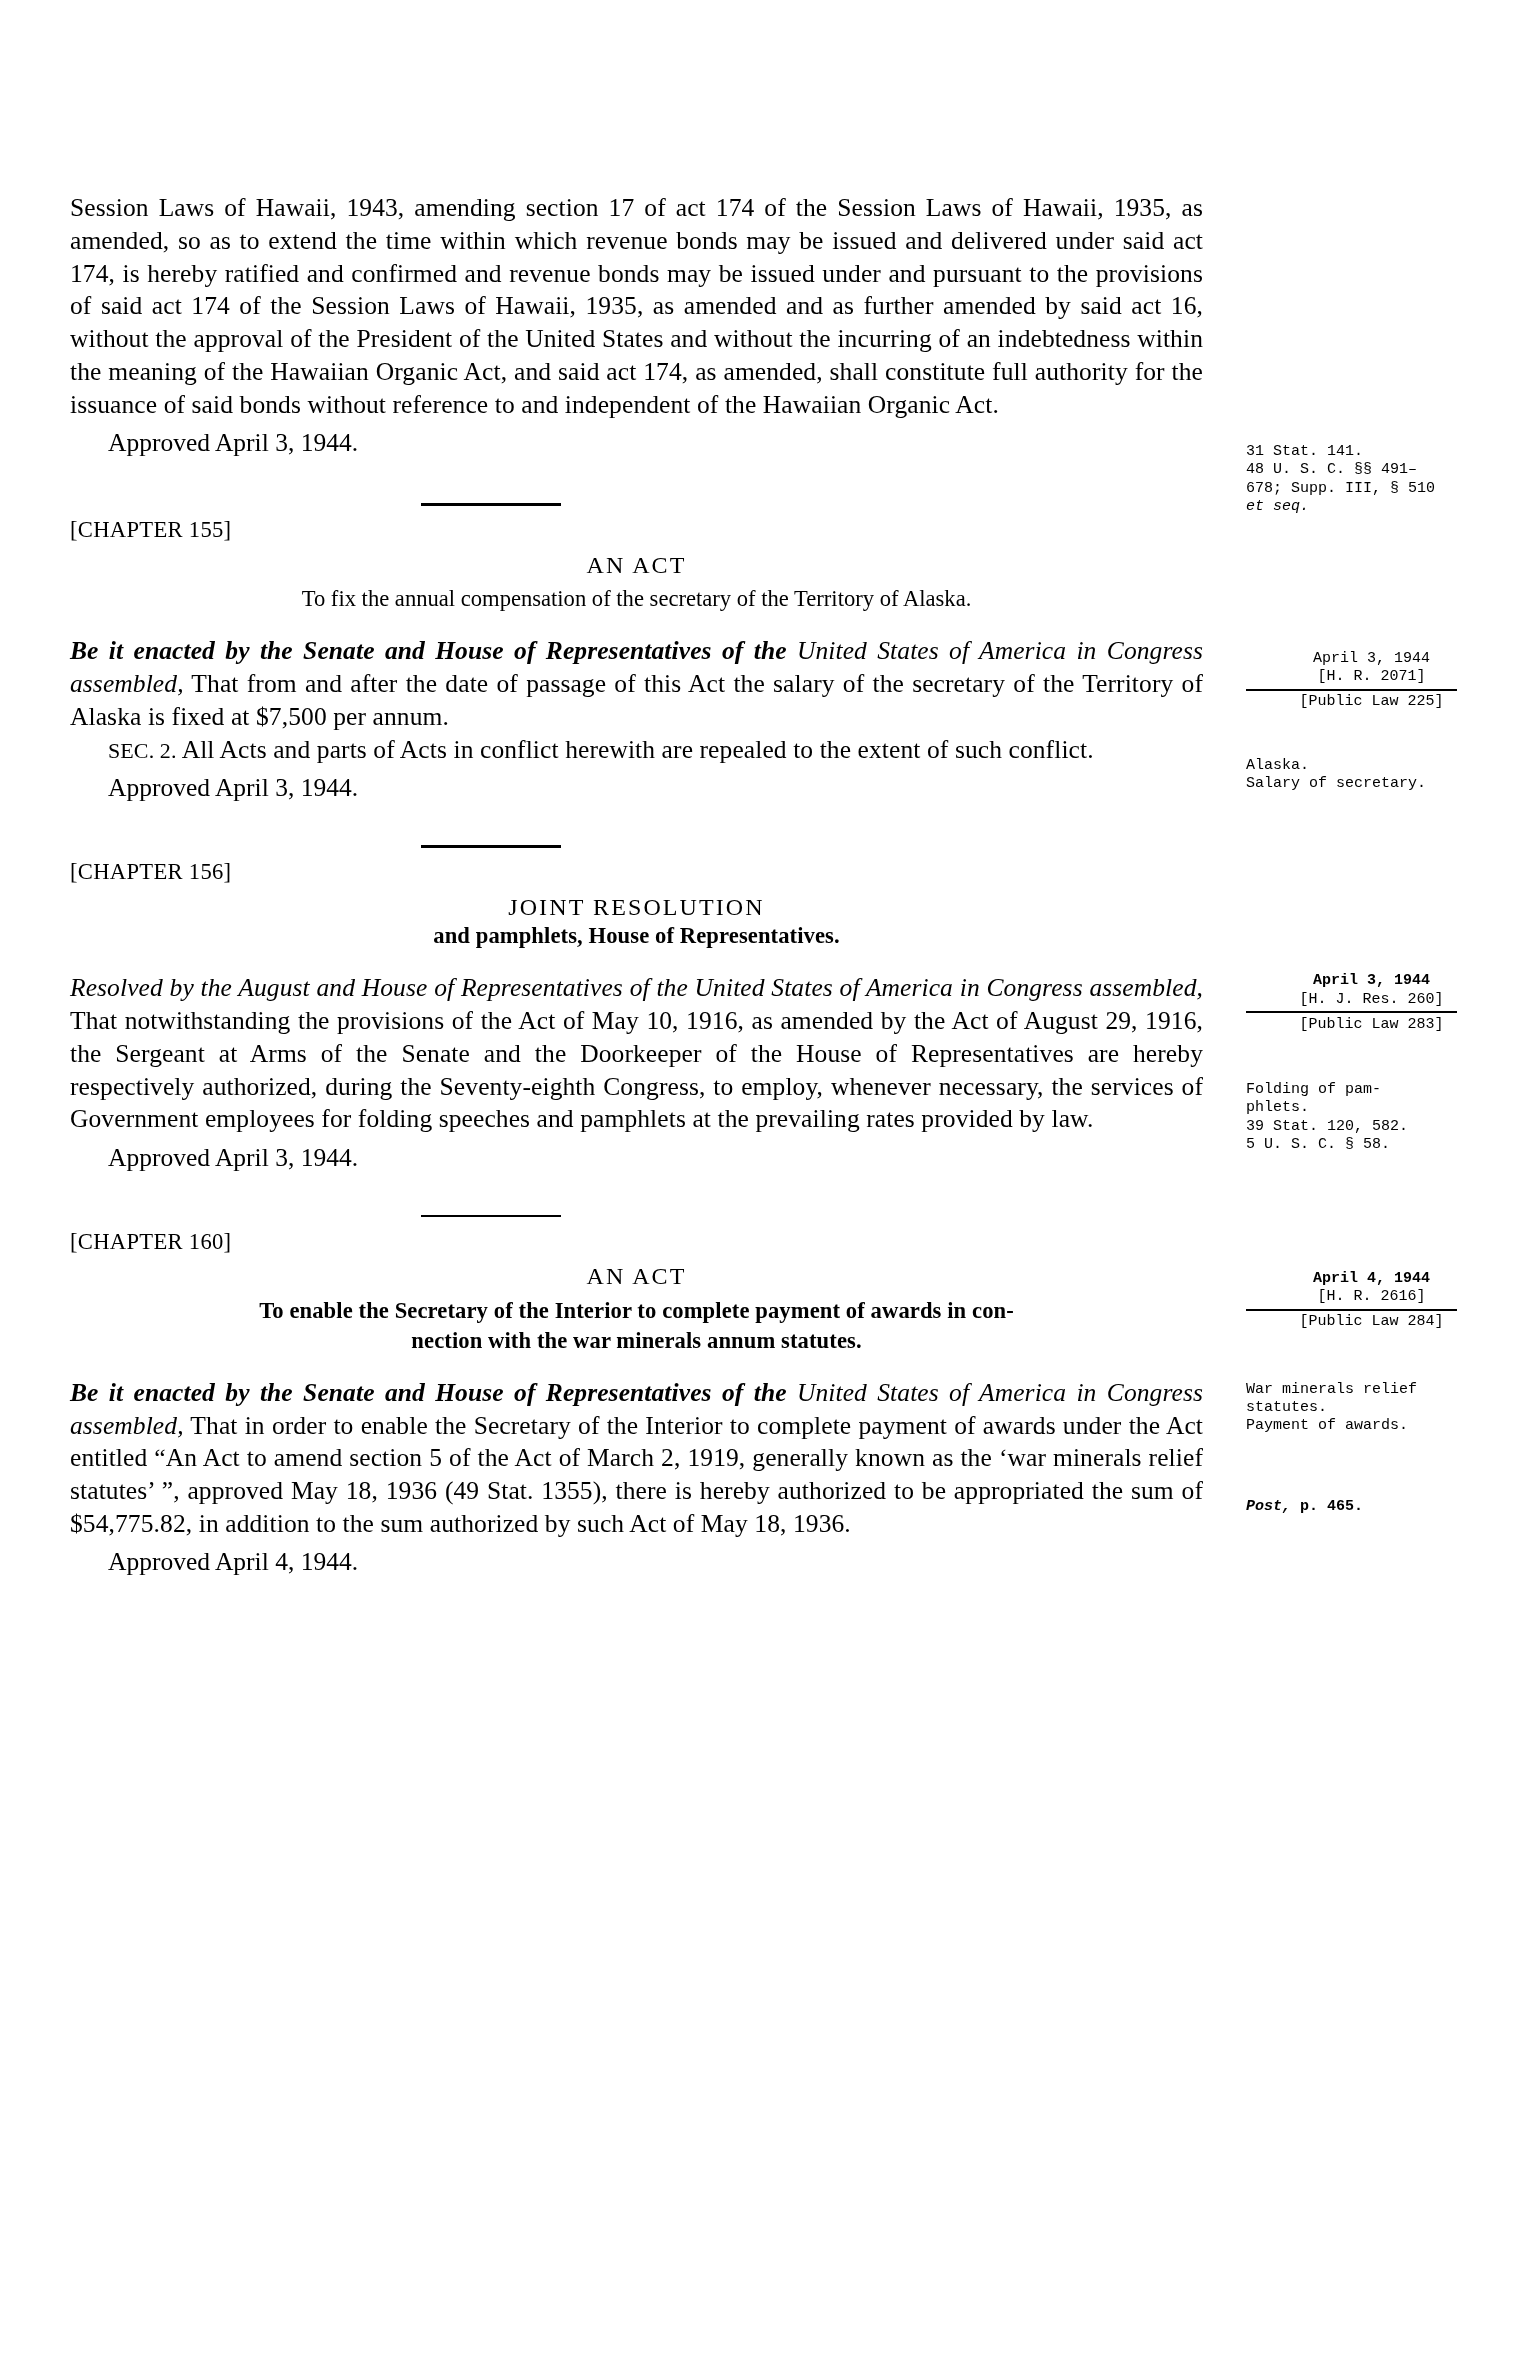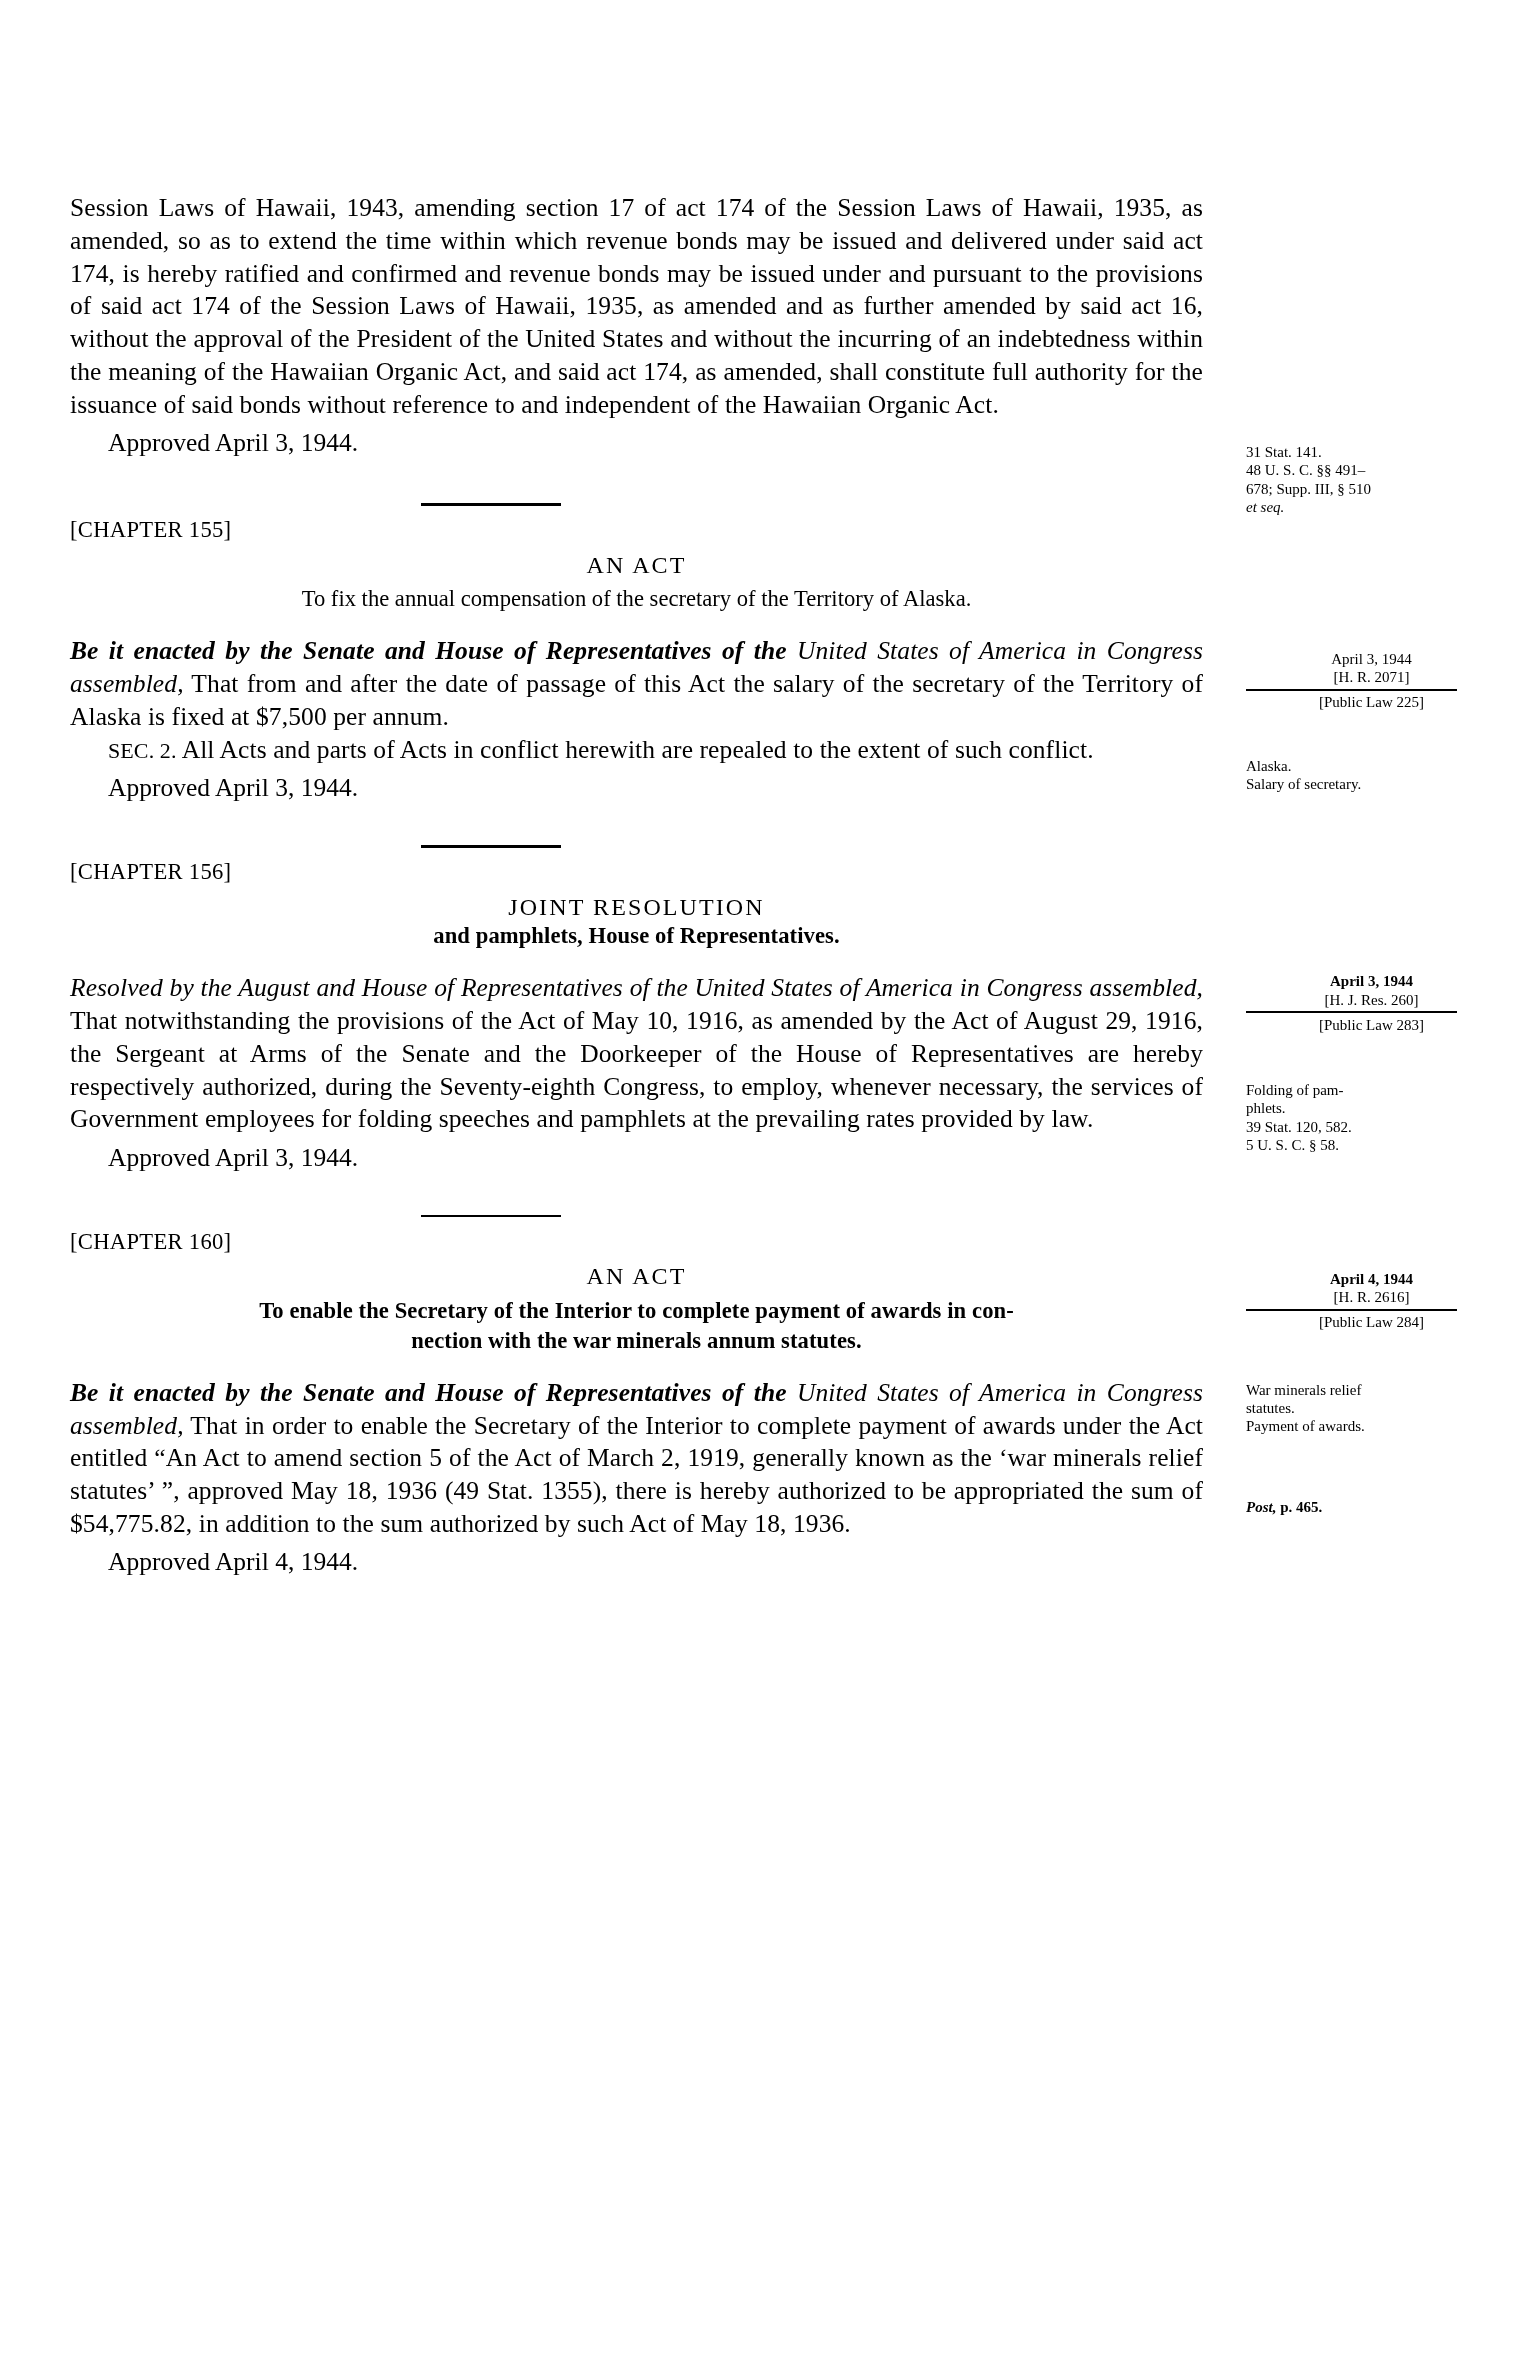--- a/index.html
+++ b/index.html
@@ -55,20 +55,21 @@
     width: 1133px;
     margin-top: 33px;
   }
   .col-side {
     position: absolute;
     left: 1246px;
     top: 159px;
     width: 251px;
     font-size: 15px;
     line-height: 1.22;
+    font-family: Liberation Mono, monospace;
   }
 
   p.body {
     margin: 0;
     font-size: 25.5px;
     line-height: 1.285;
     text-align: justify;
     text-align-last: left;
     letter-spacing: 0.1px;
   }

